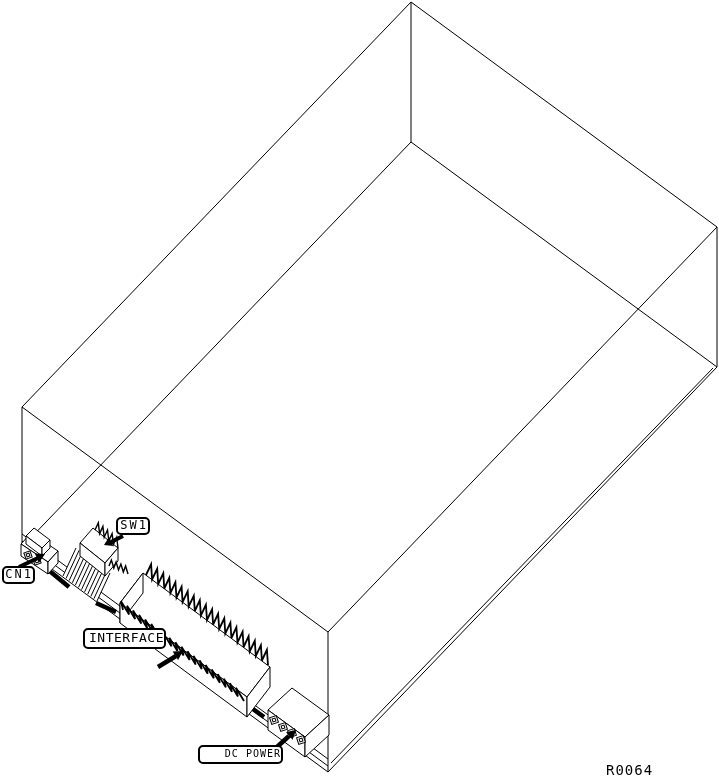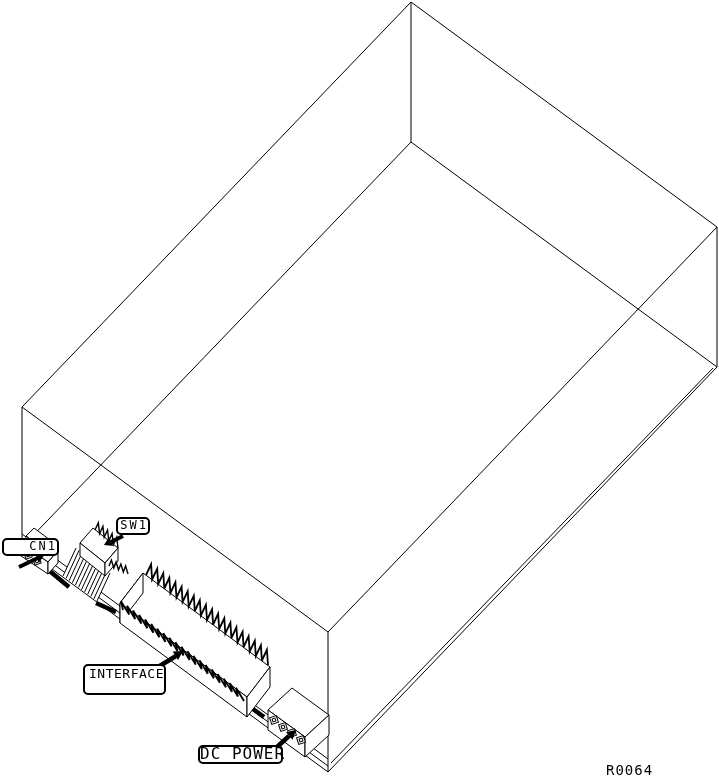--- a/index.html
+++ b/index.html
@@ -12,24 +12,24 @@
   .thick{stroke:#000;stroke-width:4.5;fill:none;stroke-linecap:butt}
   .face{fill:#fff;stroke:#000;stroke-width:1;stroke-linejoin:miter}
   .tooth{stroke:#000;fill:none;stroke-linejoin:miter}
   .stripe{stroke:#000;stroke-width:1;fill:none}
   .arrow-shaft{stroke:#000;fill:none;stroke-linecap:butt}
   .arrow-head{fill:#000;stroke:none}
   .callout{
     position:absolute;box-sizing:border-box;border:2px solid #000;border-radius:5px;
     background:#fff;text-align:right;font-size:13px;letter-spacing:1px;white-space:nowrap;
   }
-  #lbl-cn1{left:2px;top:538px;width:57px;height:18px;line-height:13px;letter-spacing:2px;font-size:12px}
+  #lbl-cn1{left:2px;top:566px;width:33px;height:18px;line-height:13px;letter-spacing:2px;font-size:12px}
   #lbl-sw1{left:116px;top:517px;width:34px;height:18px;line-height:13px;letter-spacing:2px;font-size:12px}
-  #lbl-interface{left:83px;top:664px;width:83px;height:31px;line-height:16px;letter-spacing:0.5px}
-  #lbl-dcpower{left:198px;top:745px;width:85px;height:19px;line-height:14px;letter-spacing:1px;font-size:16px}
+  #lbl-interface{left:83px;top:628px;width:83px;height:21px;line-height:16px;letter-spacing:0.5px}
+  #lbl-dcpower{left:198px;top:745px;width:85px;height:19px;line-height:14px;letter-spacing:1px;font-size:10px}
   #fig-num{position:absolute;left:606px;top:762px;font-size:14px;letter-spacing:1px}
 </style>
 </head>
 <body>
 
 <div class="stage">
 
   <svg width="719" height="784" viewBox="0 0 719 784">
 
     <g>

